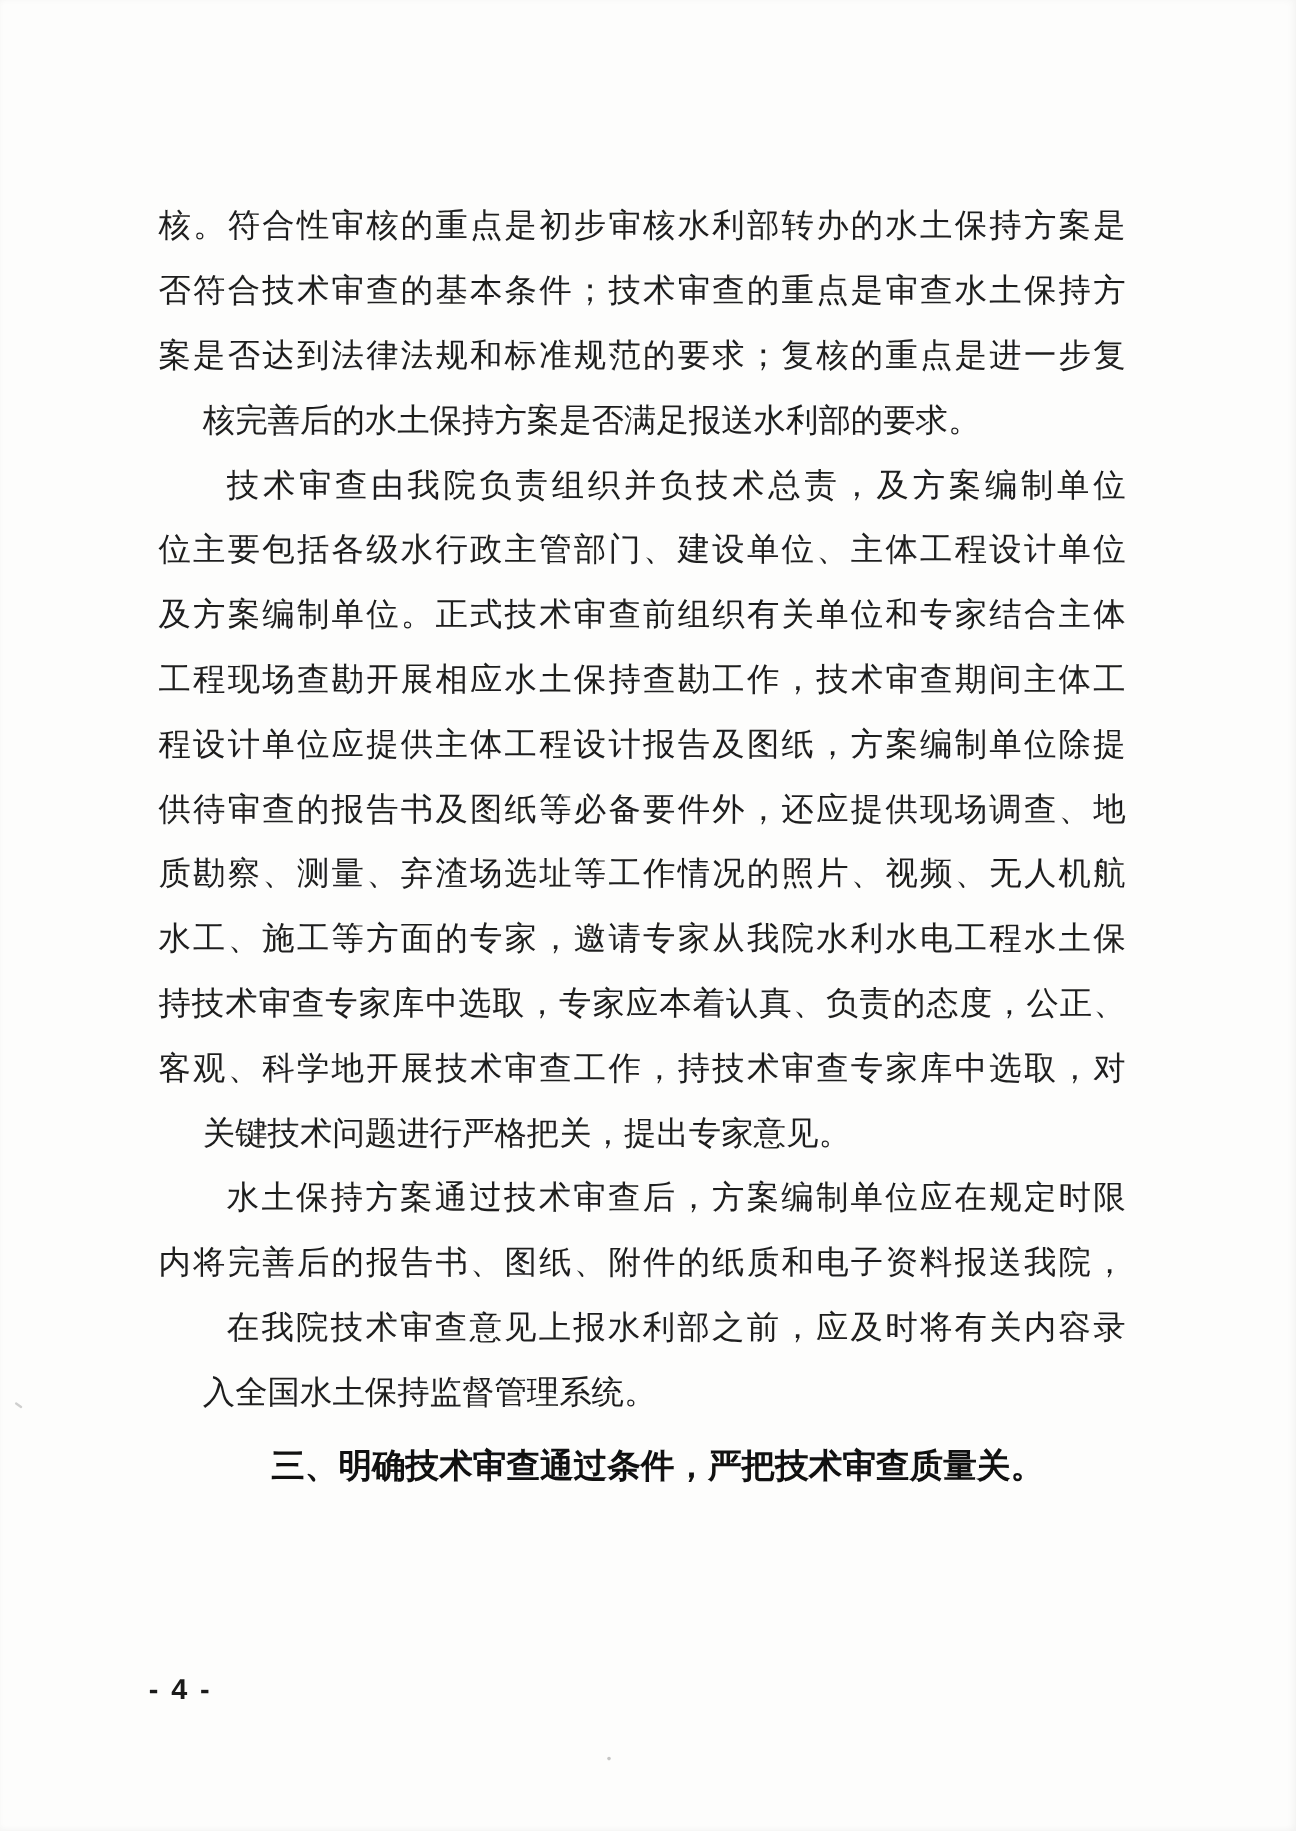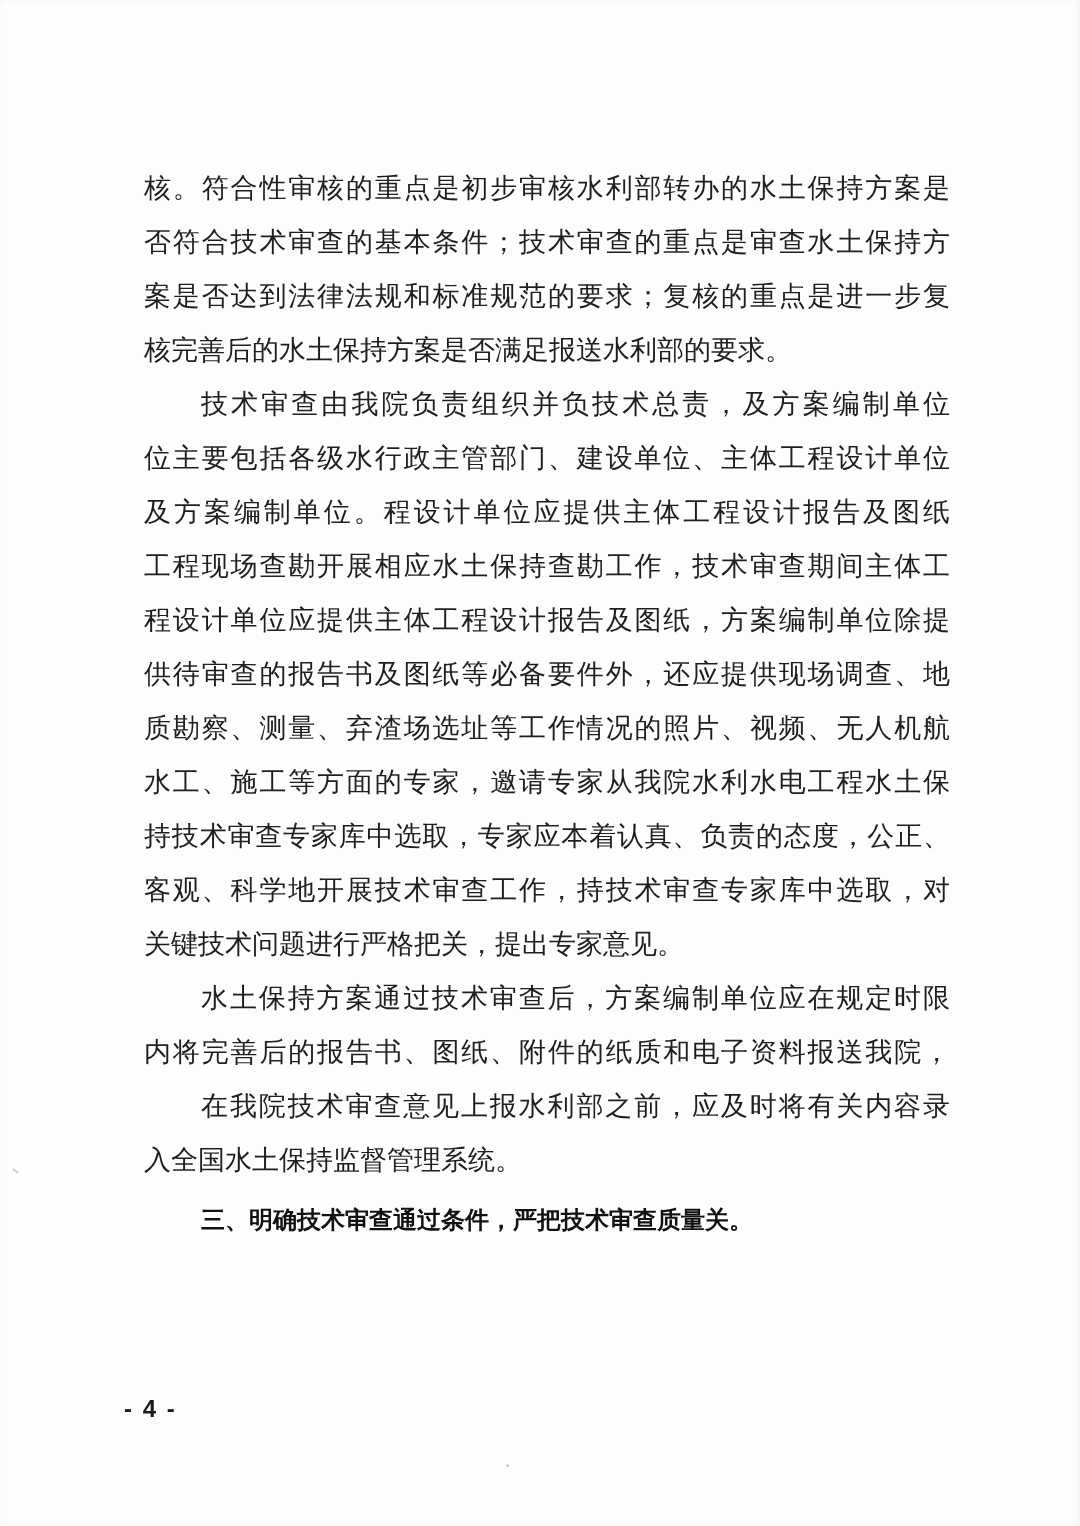--- a/index.html
+++ b/index.html
@@ -18,46 +18,47 @@
   
   .page::after {
     content: "";
     position: absolute;
     inset: 0;
     pointer-events: none;
     box-shadow: inset -3px 0 6px rgba(0,0,0,0.03), inset 0 -2px 5px rgba(0,0,0,0.02);
   }
   .textblock {
     position: absolute;
-    left: 144px;
+    left: 132px;
     top: 161px;
     width: 806px;
   }
   .line {
     height: 54px;
     line-height: 54px;
     font-size: 27px;
     color: #1e1e1e;
     letter-spacing: 0px;
     text-align: justify;
     text-align-last: justify;
     text-justify: inter-character;
     white-space: nowrap;
   }
   .line.end {
     text-align: left;
     text-align-last: left;
+    margin-left: 37px;
   }
   .line.indent {
     padding-left: 57px;
   }
   .line.heading {
-    font-family: Liberation Mono, monospace;
+    font-family: Liberation Sans, sans-serif;
     font-weight: 700;
-    font-size: 24px;
+    font-size: 28px;
     color: #111111;
     margin-top: 8px;
     text-align: right;
     text-align-last: left;
   }
   .pagenum {
     position: absolute;
     left: 124px;
     top: 1395px;
     font-family: "Liberation Sans", "DejaVu Sans", sans-serif;
@@ -91,21 +92,21 @@
 <body>
 
 <div class="page">
   <div class="textblock">
     <div class="line">核。符合性审核的重点是初步审核水利部转办的水土保持方案是</div>
     <div class="line">否符合技术审查的基本条件；技术审查的重点是审查水土保持方</div>
     <div class="line">案是否达到法律法规和标准规范的要求；复核的重点是进一步复</div>
     <div class="line end">核完善后的水土保持方案是否满足报送水利部的要求。</div>
     <div class="line indent">技术审查由我院负责组织并负技术总责，及方案编制单位</div>
     <div class="line">位主要包括各级水行政主管部门、建设单位、主体工程设计单位</div>
-    <div class="line">及方案编制单位。程设计单位应提供主体工程设计报告及图纸</div>
+    <div class="line">及方案编制单位。正式技术审查前组织有关单位和专家结合主体</div>
     <div class="line">工程现场查勘开展相应水土保持查勘工作，技术审查期间主体工</div>
     <div class="line">程设计单位应提供主体工程设计报告及图纸，方案编制单位除提</div>
     <div class="line">供待审查的报告书及图纸等必备要件外，还应提供现场调查、地</div>
     <div class="line">质勘察、测量、弃渣场选址等工作情况的照片、视频、无人机航</div>
     <div class="line">水工、施工等方面的专家，邀请专家从我院水利水电工程水土保</div>
     <div class="line">持技术审查专家库中选取，专家应本着认真、负责的态度，公正、</div>
     <div class="line">客观、科学地开展技术审查工作，持技术审查专家库中选取，对</div>
     <div class="line end">关键技术问题进行严格把关，提出专家意见。</div>
     <div class="line indent">水土保持方案通过技术审查后，方案编制单位应在规定时限</div>
     <div class="line">内将完善后的报告书、图纸、附件的纸质和电子资料报送我院，</div>

